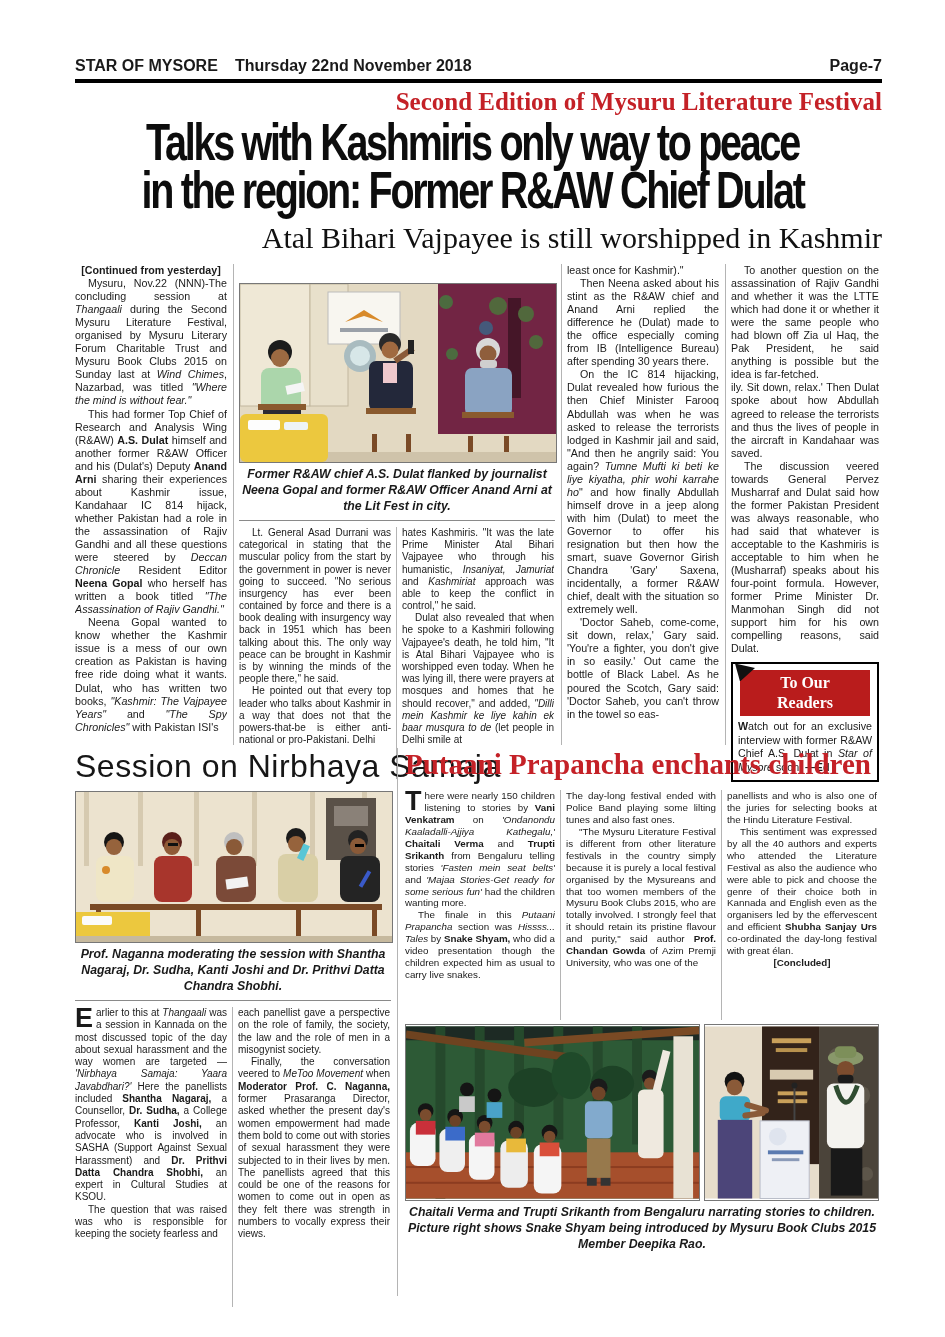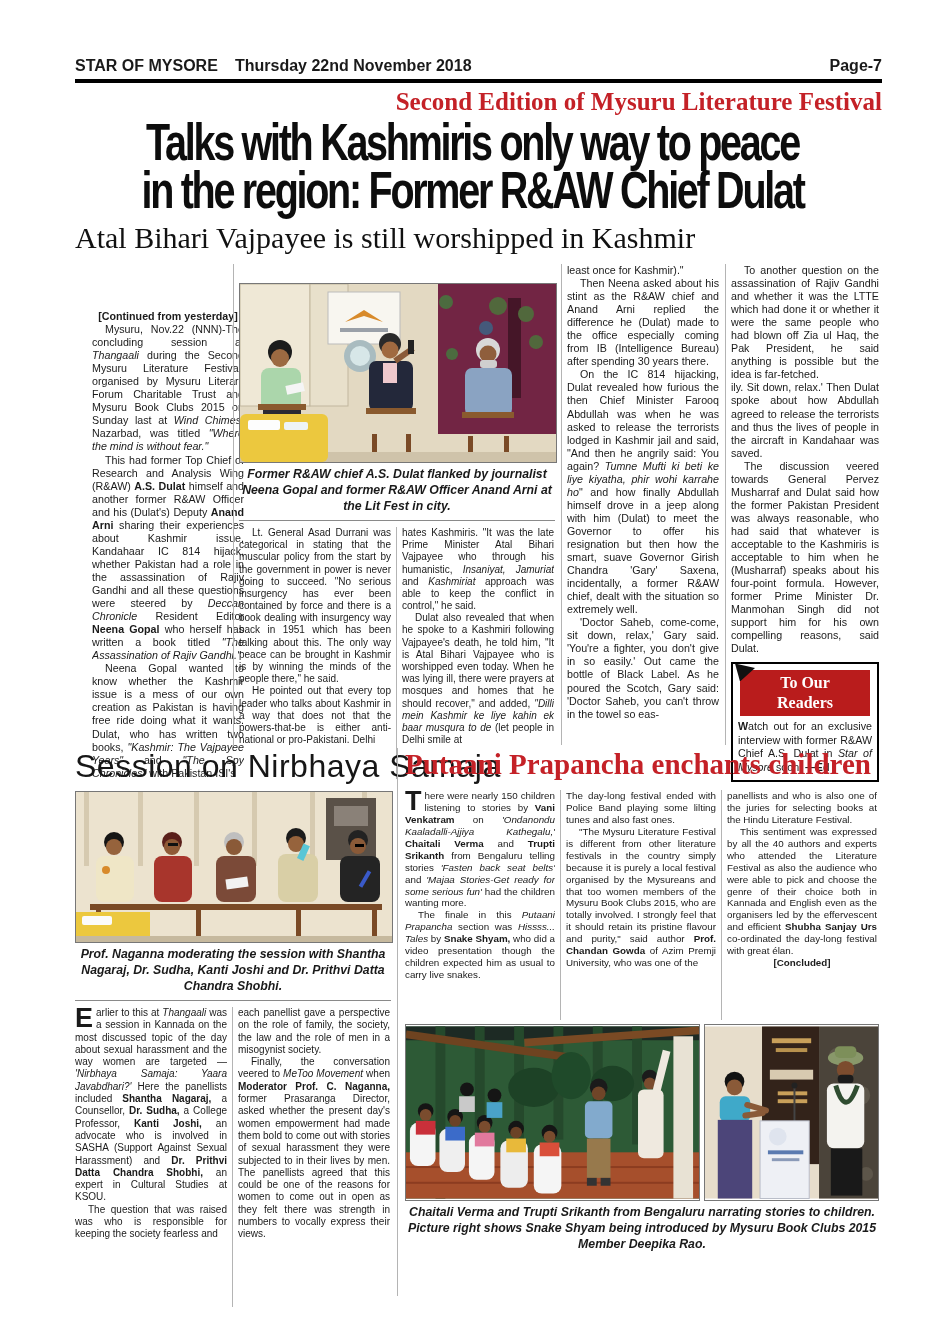--- a/index.html
+++ b/index.html
@@ -9,37 +9,37 @@
   .header{position:absolute;top:57px;left:75px;width:807px;height:20px;font-weight:bold;font-size:16px;}
   .header .date{position:absolute;left:160px;top:0;}
   .header .pageno{position:absolute;right:0;top:0;}
   .toprule{position:absolute;top:79px;left:75px;width:807px;height:4px;background:#000;}
   
   .kicker{position:absolute;top:88px;left:75px;width:807px;text-align:right;
           font-family:"Liberation Serif",serif;font-weight:bold;font-size:25px;color:#c42127;}
   .headline{position:absolute;top:118px;left:0;width:945px;text-align:center;color:#0d0d0d;}
   .headline .hl{white-space:nowrap;font-weight:bold;font-size:52px;line-height:48px;
                 letter-spacing:-3px;transform:scaleX(.76);transform-origin:center;}
-  .subhead{position:absolute;top:221px;left:75px;width:807px;text-align:left;
+  .subhead{position:absolute;top:221px;left:75px;width:807px;text-align:right;
            font-family:"Liberation Serif",serif;font-size:30px;color:#111;}
   
   .coltext{text-align:justify;overflow:hidden;}
   .para{margin:0;text-indent:13px;}
   .para.center{text-align:center;text-indent:0;font-weight:bold;}
   .para.nodent{text-indent:0;}
   .dropcap{float:left;font-weight:bold;font-size:27px;line-height:21px;padding:1px 3px 0 0;}
   .vline{position:absolute;width:1px;background:#b4b4b4;}
   .vsep{width:1px;background:#b4b4b4;margin:0 5px;flex:none;}
   .photo{border:1px solid #777;display:block;}
   .caption{font-weight:bold;font-style:italic;text-align:center;font-size:12.3px;line-height:1.3;margin-top:4px;}
   .caprule{border:none;border-top:1px solid #8a8a8a;margin:5px 0 6px;}
   
   .main-body{position:absolute;top:264px;left:75px;width:804px;height:481px;}
   .main-body .c{position:absolute;top:0;height:100%;width:152px;font-size:10.7px;line-height:1.22;}
-  #lead-col1{left:17px;margin-top:46px;}
+  #lead-col1{left:0;}
   #lead-mid{position:absolute;left:164px;top:0;width:316px;height:100%;margin-top:19px;}
   #lead-col4{left:492px;}
   #lead-col5{left:656px;width:148px;}
   .midcols{display:flex;margin-top:6px;height:252px;}
   .midcols .coltext{width:152px;flex:none;font-size:10px;line-height:1.22;}
   
   .readers-box{margin-top:7px;border:2px solid #000;background:#fff;padding:4px 5px 6px;position:relative;}
   .rb-banner{position:relative;background:#b91c1c;color:#fff;text-align:center;
              font-family:"Liberation Serif",serif;font-weight:bold;font-size:16px;padding:3px 16px 4px;margin:2px 2px 4px;}
   .rb-corner{position:absolute;left:-5px;top:-7px;width:20px;height:18px;background:#111;
@@ -232,21 +232,21 @@
           </div>
       </div>
     </div>
 
     <div class="vline bottom-vline"></div>
 
     <div class="put">
       <div class="put-head">Putaani Prapancha enchants children</div>
       <div class="put-cols">
         <div class="coltext">
-            <p class="para nodent"><span class="dropcap">T</span>here were nearly 150 children listening to stories by <b>Vani Venkatram</b> on <i>'Ondanondu Kaaladalli-Ajjiya Kathegalu,'</i> <b>Chaitali Verma</b> and <b>Trupti Srikanth</b> from Bengaluru telling stories <i>'Fasten back seat belts'</i> and <i>'Majaa Stories-Get ready for some serious fun'</i> had the children wanting more.</p>
+            <p class="para nodent"><span class="dropcap">T</span>here were nearly 150 children listening to stories by <b>Vani Venkatram</b> on <i>'Ondanondu Kaaladalli-Ajjiya Kathegalu,'</i> <b>Chaitali Verma</b> and <b>Trupti Srikanth</b> from Bengaluru telling stories <i>'Fasten mein seat belts'</i> and <i>'Majaa Stories-Get ready for some serious fun'</i> had the children wanting more.</p>
             <p class="para">The finale in this <i>Putaani Prapancha</i> section was <i>Hissss... Tales</i> by <b>Snake Shyam,</b> who did a video presentation though the children expected him as usual to carry live snakes.</p>
           </div>
         <div class="vsep"></div>
         <div class="coltext">
             <p class="para nodent">The day-long festival ended with Police Band playing some lilting tunes and also fast ones.</p>
             <p class="para">"The Mysuru Literature Festival is different from other literature festivals in the country simply because it is purely a local festival organised by the Mysureans and that too women members of the Mysuru Book Clubs 2015, who are totally involved. I strongly feel that it should retain its pristine flavour and purity," said author <b>Prof. Chandan Gowda</b> of Azim Premji University, who was one of the</p>
           </div>
         <div class="vsep"></div>
         <div class="coltext">
             <p class="para nodent">panellists and who is also one of the juries for selecting books at the Hindu Literature Festival.</p>

